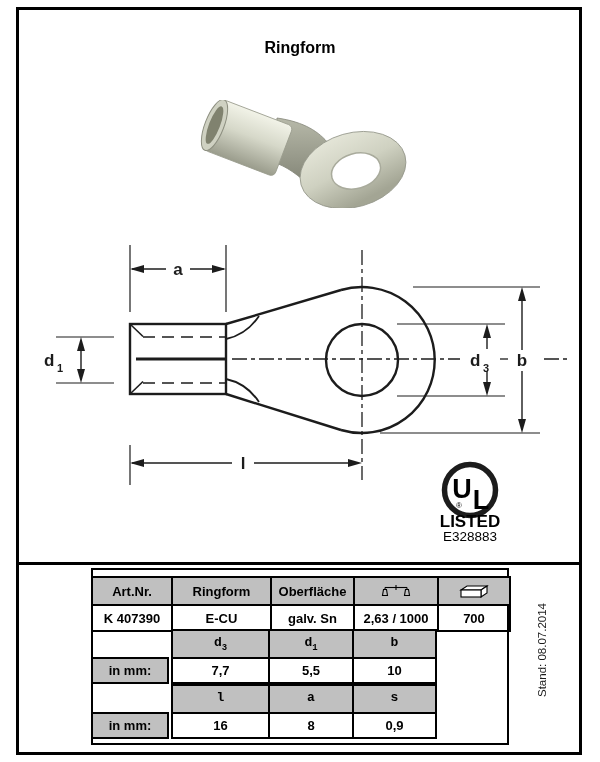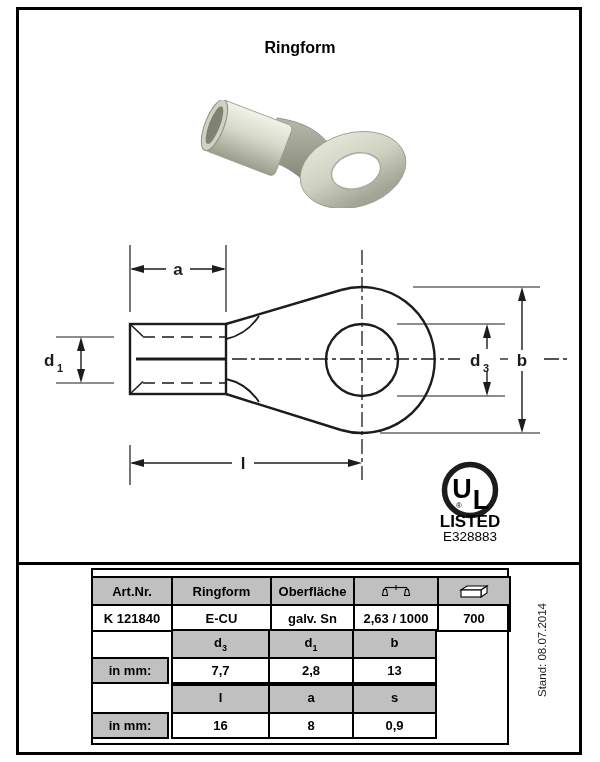--- a/index.html
+++ b/index.html
@@ -24,21 +24,21 @@
   table{border-collapse:collapse;position:absolute;table-layout:fixed;}
   td{border:2px solid #000;text-align:center;vertical-align:middle;
      font-size:13px;font-weight:bold;padding:4px;overflow:hidden;white-space:nowrap;}
   td.hdr{background:#c0c0c0;}
   td.blank{border:none;background:transparent;}
   .spec-table{left:91px;top:576px;width:418px;}
   .spec-table tr.h td{height:18px;}
   .spec-table tr.v td{height:16px;}
   .dim-table-1{left:91px;top:629px;width:344px;}
   .dim-table-2{left:91px;top:684px;width:344px;}
-  .dim-table-1 tr.h td,.dim-table-2 tr.h td{height:18px;}
+  .dim-table-1 tr.h td,.dim-table-2 tr.h td{height:18px;font-family:Liberation Mono, monospace;}
   .dim-table-1 tr.v td,.dim-table-2 tr.v td{height:15px;text-align:center;}
   sub{font-size:9px;}
 
   .stand-note{position:absolute;left:536px;top:697px;transform:rotate(-90deg);
         transform-origin:0 0;font-size:11.5px;white-space:nowrap;color:#1a1a1a;}
 
   .icon-cell svg{display:block;margin:0 auto;}
 </style>
 </head>
 <body>
@@ -203,21 +203,21 @@
         <svg width="30" height="13" viewBox="0 0 30 13">
           <g stroke="#000" stroke-width="1.1" fill="#fff">
             <polygon points="2,5 8,1 28,1 22,5"></polygon>
             <polygon points="22,5 28,1 28,8 22,12"></polygon>
             <rect x="2" y="5" width="20" height="7"></rect>
           </g>
         </svg>
       </td>
     </tr>
     <tr class="v">
-      <td>K 121840</td>
+      <td>K 407390</td>
       <td>E-CU</td>
       <td>galv. Sn</td>
       <td>2,63 / 1000</td>
       <td>700</td>
     </tr>
   </tbody>
     </table>
 
   <table class="dim-table-1">
     <colgroup>
@@ -232,22 +232,22 @@
       <td class="blank"></td>
       <td class="blank"></td>
       <td class="hdr"><span>d</span><sub>3</sub></td>
       <td class="hdr"><span>d</span><sub>1</sub></td>
       <td class="hdr"><span>b</span><sub></sub></td>
     </tr>
     <tr class="v">
       <td class="hdr">in mm:</td>
       <td class="blank"></td>
       <td>7,7</td>
-      <td>2,8</td>
-      <td>13</td>
+      <td>5,5</td>
+      <td>10</td>
     </tr>
   </tbody>
     </table>
 
   <table class="dim-table-2">
     <colgroup>
         <col style="width:76px">
         <col style="width:4px">
         <col style="width:97px">
         <col style="width:84px">

